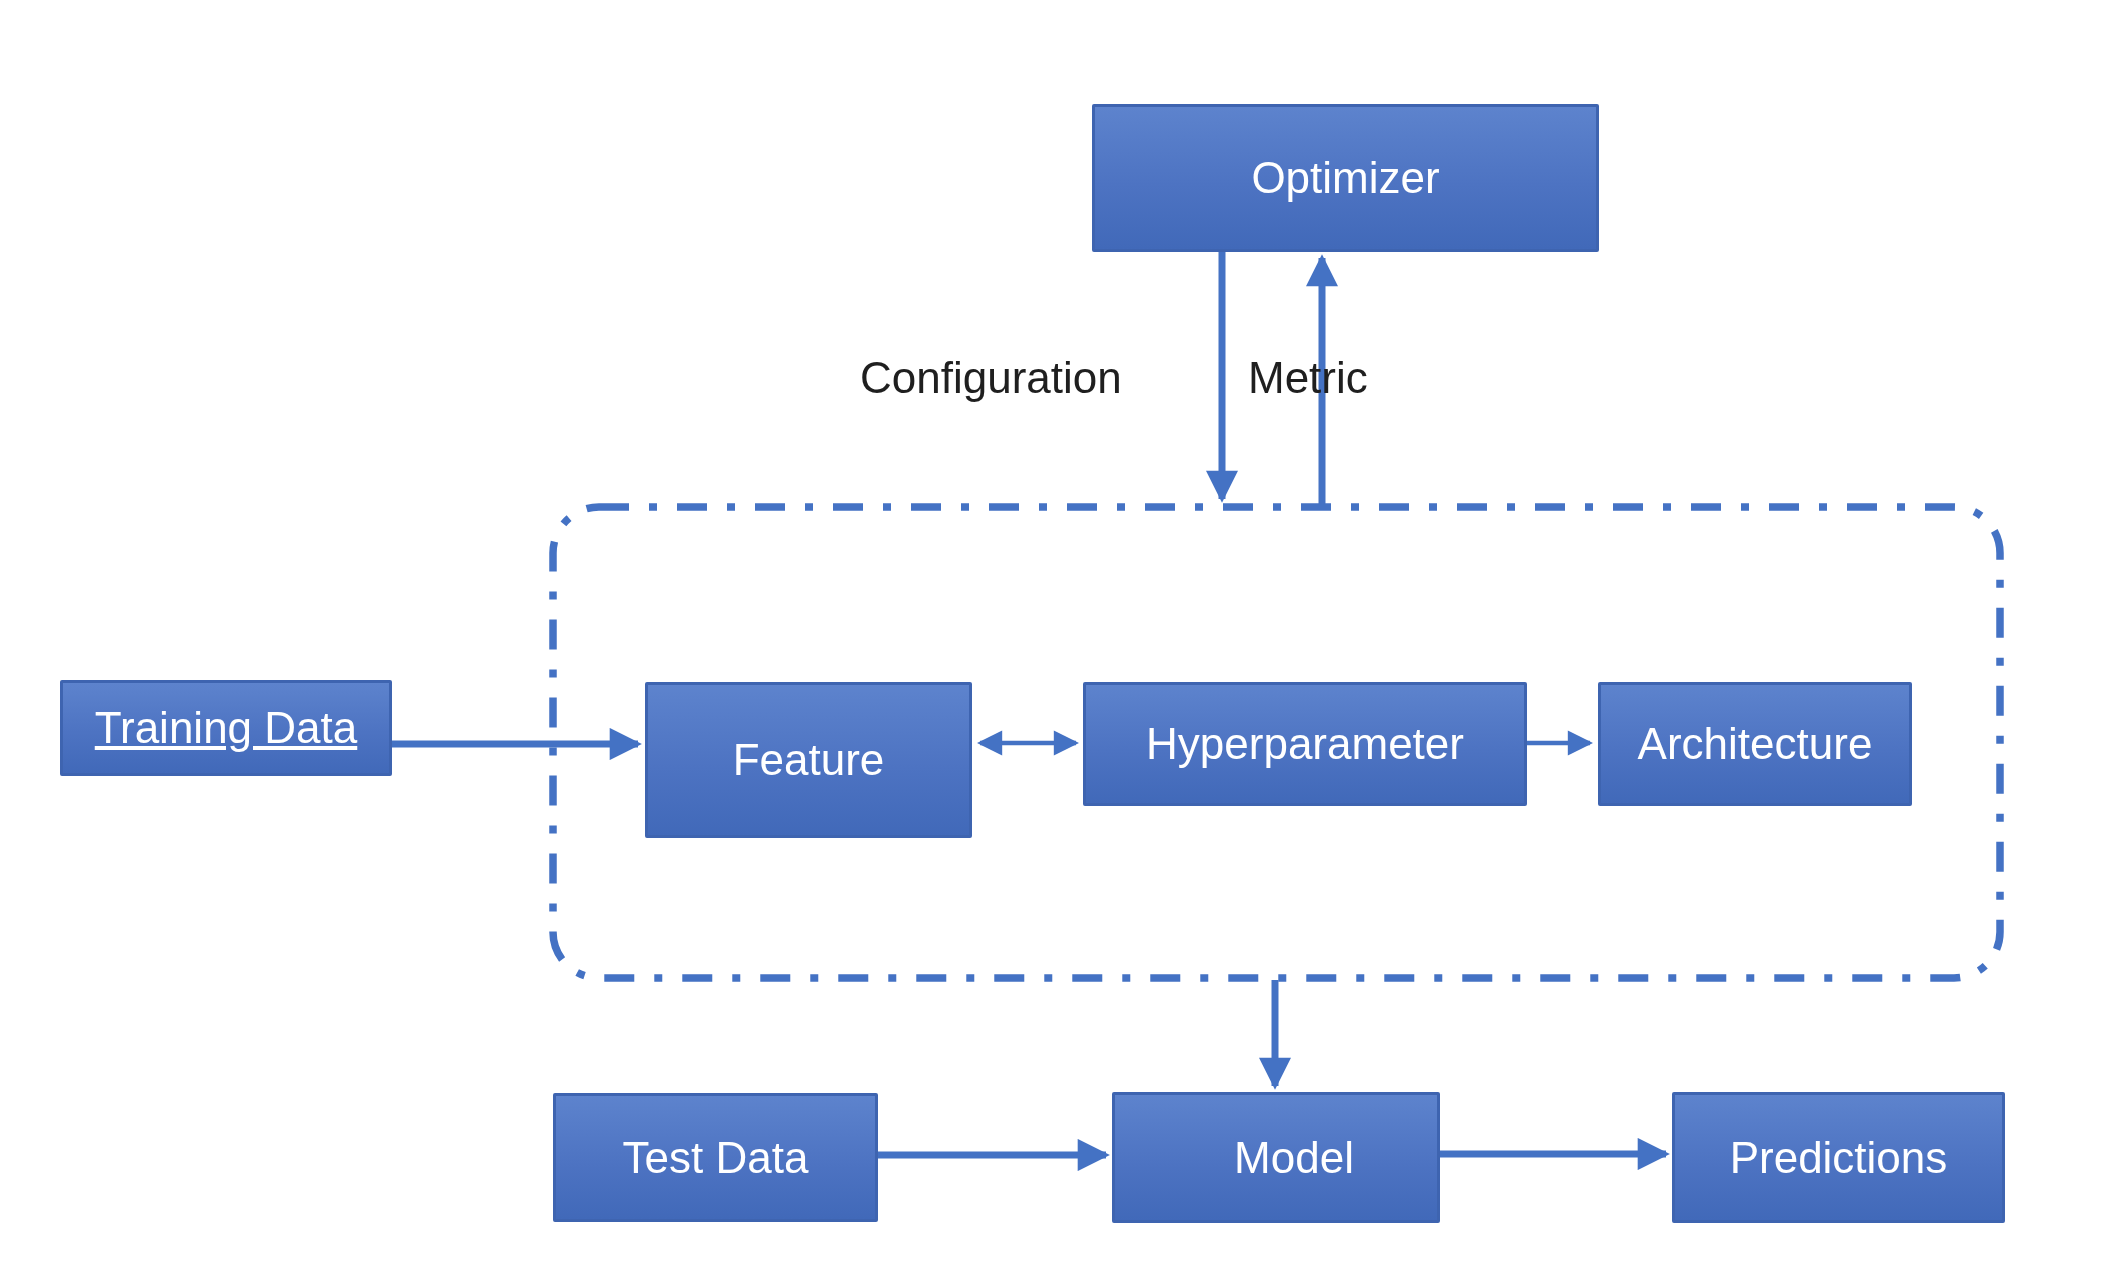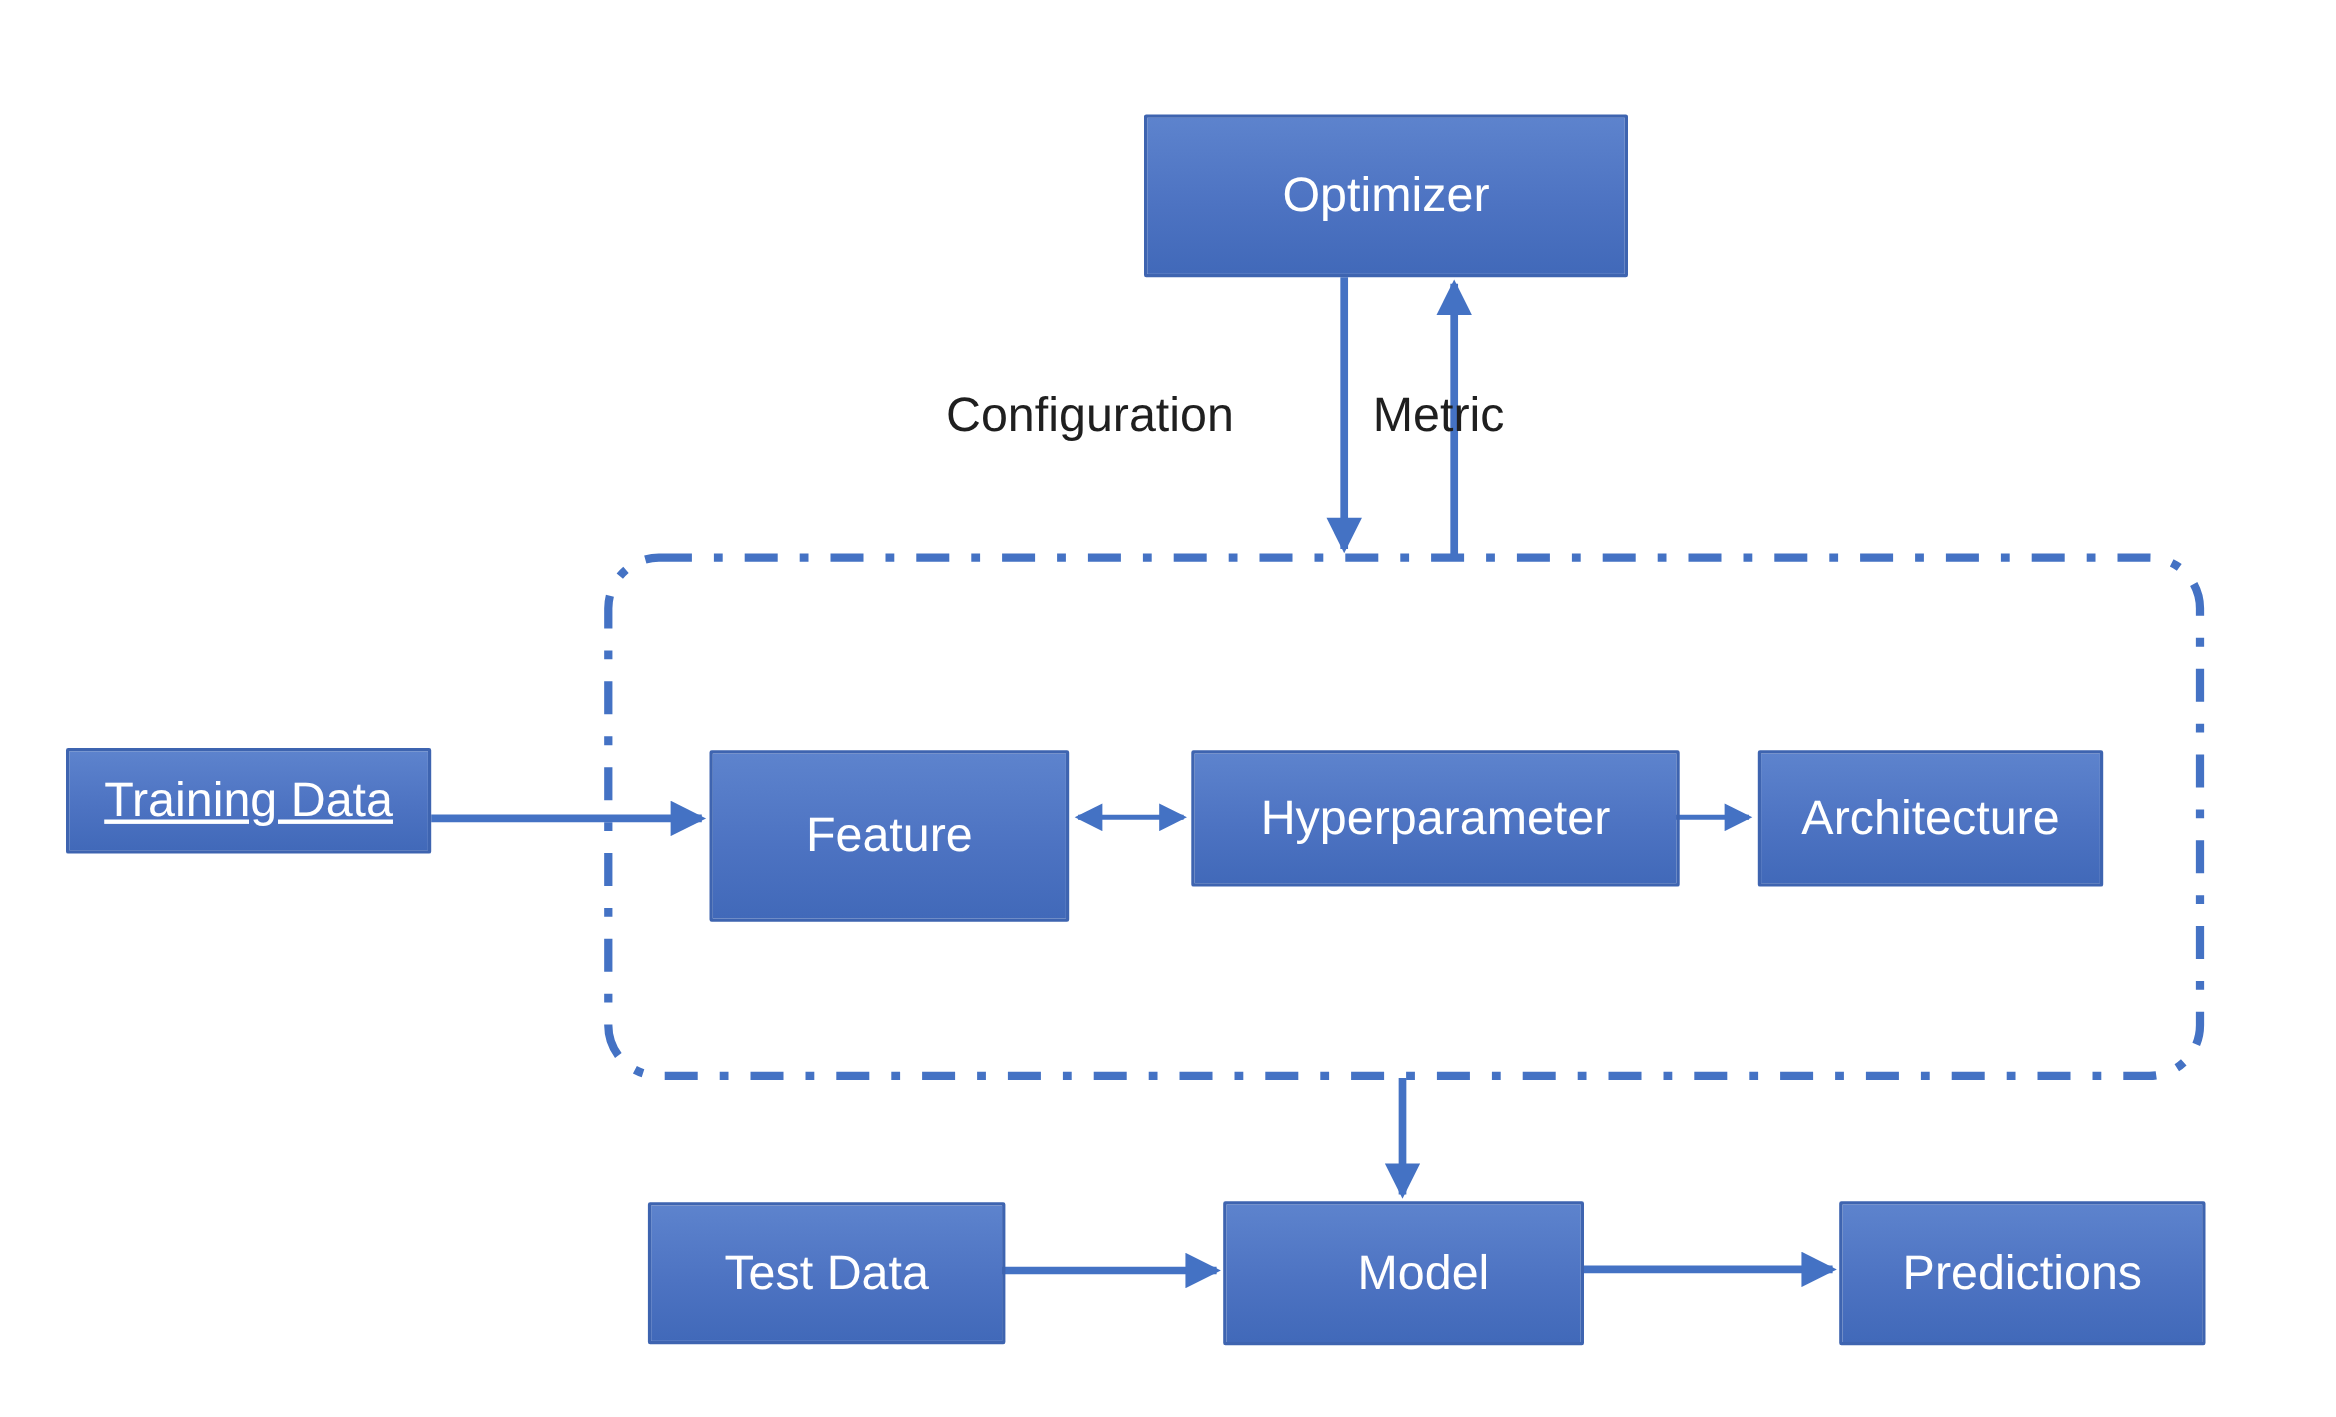--- a/index.html
+++ b/index.html
@@ -15,26 +15,26 @@
     position:absolute;
     display:flex;align-items:center;justify-content:center;
     background:linear-gradient(180deg,#5d83cd 0%,#4d73c2 55%,#4169b9 100%);
     border:3px solid #3e64b0;
     box-sizing:border-box;
     color:#ffffff;
     font-size:44px;
     text-align:center;
     border-radius:2px;
   }
-  .n-optimizer     {left:1040px;top:104px; width:440px;height:148px;}
+  .n-optimizer     {left:1092px;top:104px; width:507px;height:148px;}
   .n-training-data {left:60px;  top:680px; width:332px;height:96px;text-decoration:underline;}
   .n-feature       {left:645px; top:682px; width:327px;height:156px;}
   .n-hyperparameter{left:1083px;top:682px; width:444px;height:124px;}
   .n-architecture  {left:1598px;top:682px; width:314px;height:124px;}
-  .n-test-data     {left:553px; top:1093px;width:325px;height:129px;margin-left:36px;}
+  .n-test-data     {left:553px; top:1093px;width:325px;height:129px;}
   .n-model         {left:1112px;top:1092px;width:328px;height:131px;padding-left:36px;}
   .n-predictions   {left:1672px;top:1092px;width:333px;height:131px;}
   .edge-label{
     position:absolute;
     color:#1f1f1f;
     font-size:44px;
     line-height:60px;
     white-space:nowrap;
   }
   .l-configuration{left:860px;top:348px;width:325px;}

